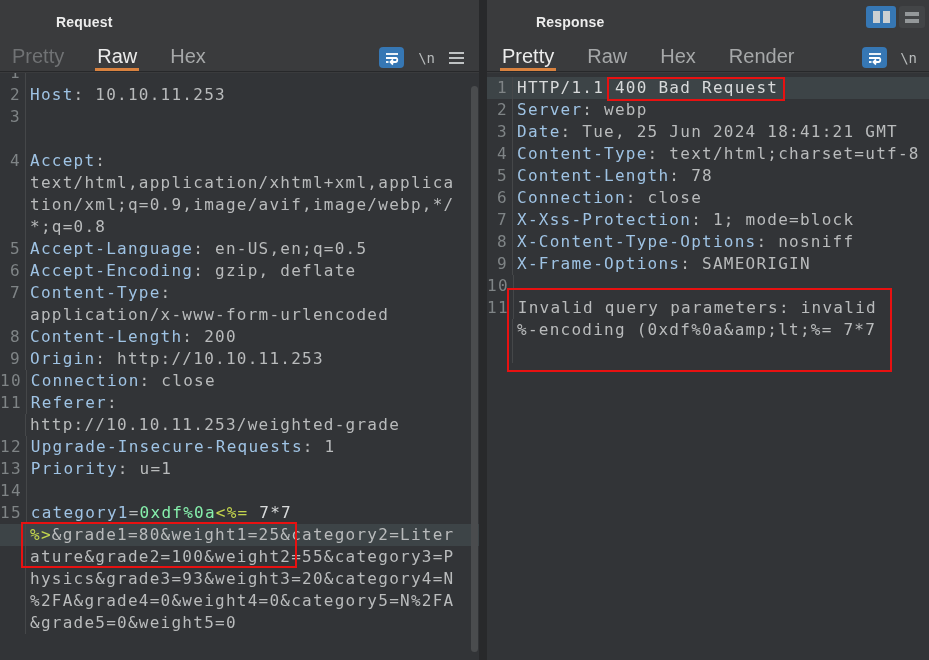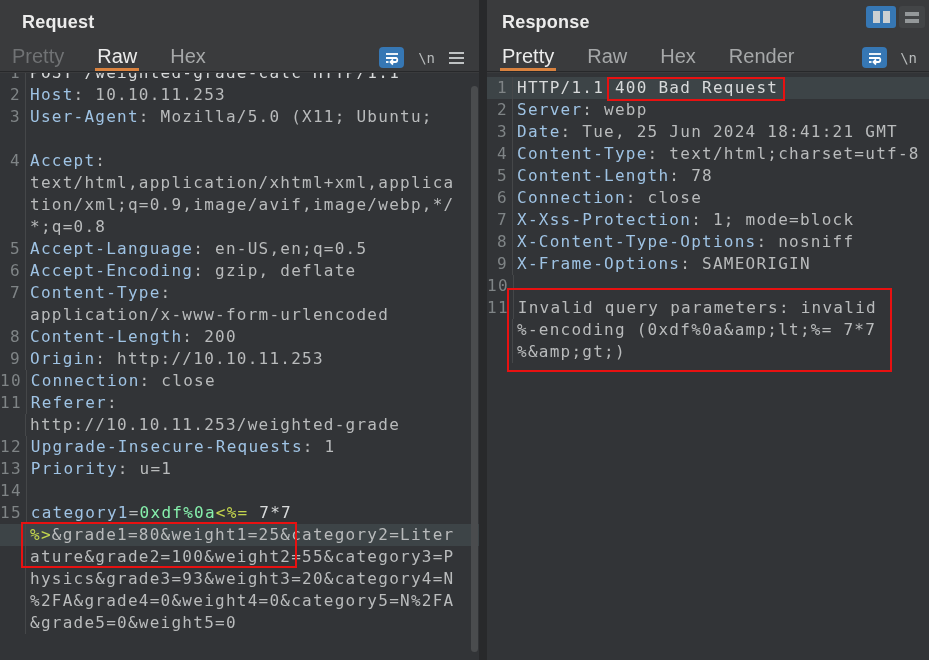--- a/index.html
+++ b/index.html
@@ -4,21 +4,21 @@
 <style>
   * { margin:0; padding:0; box-sizing:border-box; }
   html,body { width:929px; height:660px; overflow:hidden; background:#323437;
               font-family:"Liberation Sans", sans-serif; }
   .panel { position:absolute; top:0; height:660px; background:#3a3b3d; }
   #request-panel { left:0; width:479px; }
   #response-panel { left:487px; width:442px; }
   #panel-divider { position:absolute; left:479px; top:0; width:8px; height:660px; background:#28292b; }
 
   .panel-header { height:44px; display:flex; align-items:center; }
-  .panel-title { color:#ececec; font-size:18px; font-weight:bold; letter-spacing:.2px; }
+  .panel-title { color:#ececec; font-size:14px; font-weight:bold; letter-spacing:.2px;margin-left:34px; }
   #request-panel .panel-title { padding-left:22px; }
   #response-panel .panel-title { padding-left:15px; }
 
   .tab-row { height:28px; display:flex; align-items:stretch; border-bottom:1px solid #27282a; }
   #request-panel .tab-row { padding-left:10px; }
   #response-panel .tab-row { padding-left:13px; }
   .tab { display:flex; align-items:center; font-size:20px; color:#a6a8a9; margin-right:29px;
          border-bottom:3px solid transparent; padding:0 2px; cursor:default; }
   .tab.active { color:#ececec; border-bottom-color:#d9823f; }
   .tab.disabled { color:#707274; }
@@ -89,29 +89,27 @@
           <i></i>
           <i></i>
           <i></i>
         </span>
     </span>
   </div>
   <div class="editor">
     <div id="request-code">
         <div class="line">
           <span class="num">1</span>
-          <span class="txt"><span class="c-bright">POST /weighted-grade-calc HTTP/1.1</span></span>
         </div>
         <div class="line">
           <span class="num">2</span>
           <span class="txt"><span class="c-name">Host</span><span class="c-val">: 10.10.11.253</span></span>
         </div>
         <div class="line">
           <span class="num">3</span>
-          <span class="txt"><span class="c-name">User-Agent</span><span class="c-val">: Mozilla/5.0 (X11; Ubuntu;</span></span>
         </div>
         <div class="line">
           <span class="num"></span>
         </div>
         <div class="line">
           <span class="num">4</span>
           <span class="txt"><span class="c-name">Accept</span><span class="c-val">:</span></span>
         </div>
         <div class="line">
           <span class="num"></span>
@@ -270,21 +268,20 @@
         <div class="line">
           <span class="num">11</span>
           <span class="txt"><span class="c-val">Invalid query parameters: invalid</span></span>
         </div>
         <div class="line">
           <span class="num"></span>
           <span class="txt"><span class="c-val">%-encoding (0xdf%0a&amp;amp;lt;%= 7*7</span></span>
         </div>
         <div class="line">
           <span class="num"></span>
-          <span class="txt"><span class="c-val">%&amp;amp;gt;)</span></span>
         </div>
       </div>
   </div>
 </div>
 
 <div class="window-btns">
   <span class="win-btn cols">
       <i></i>
       <i></i>
     </span>

